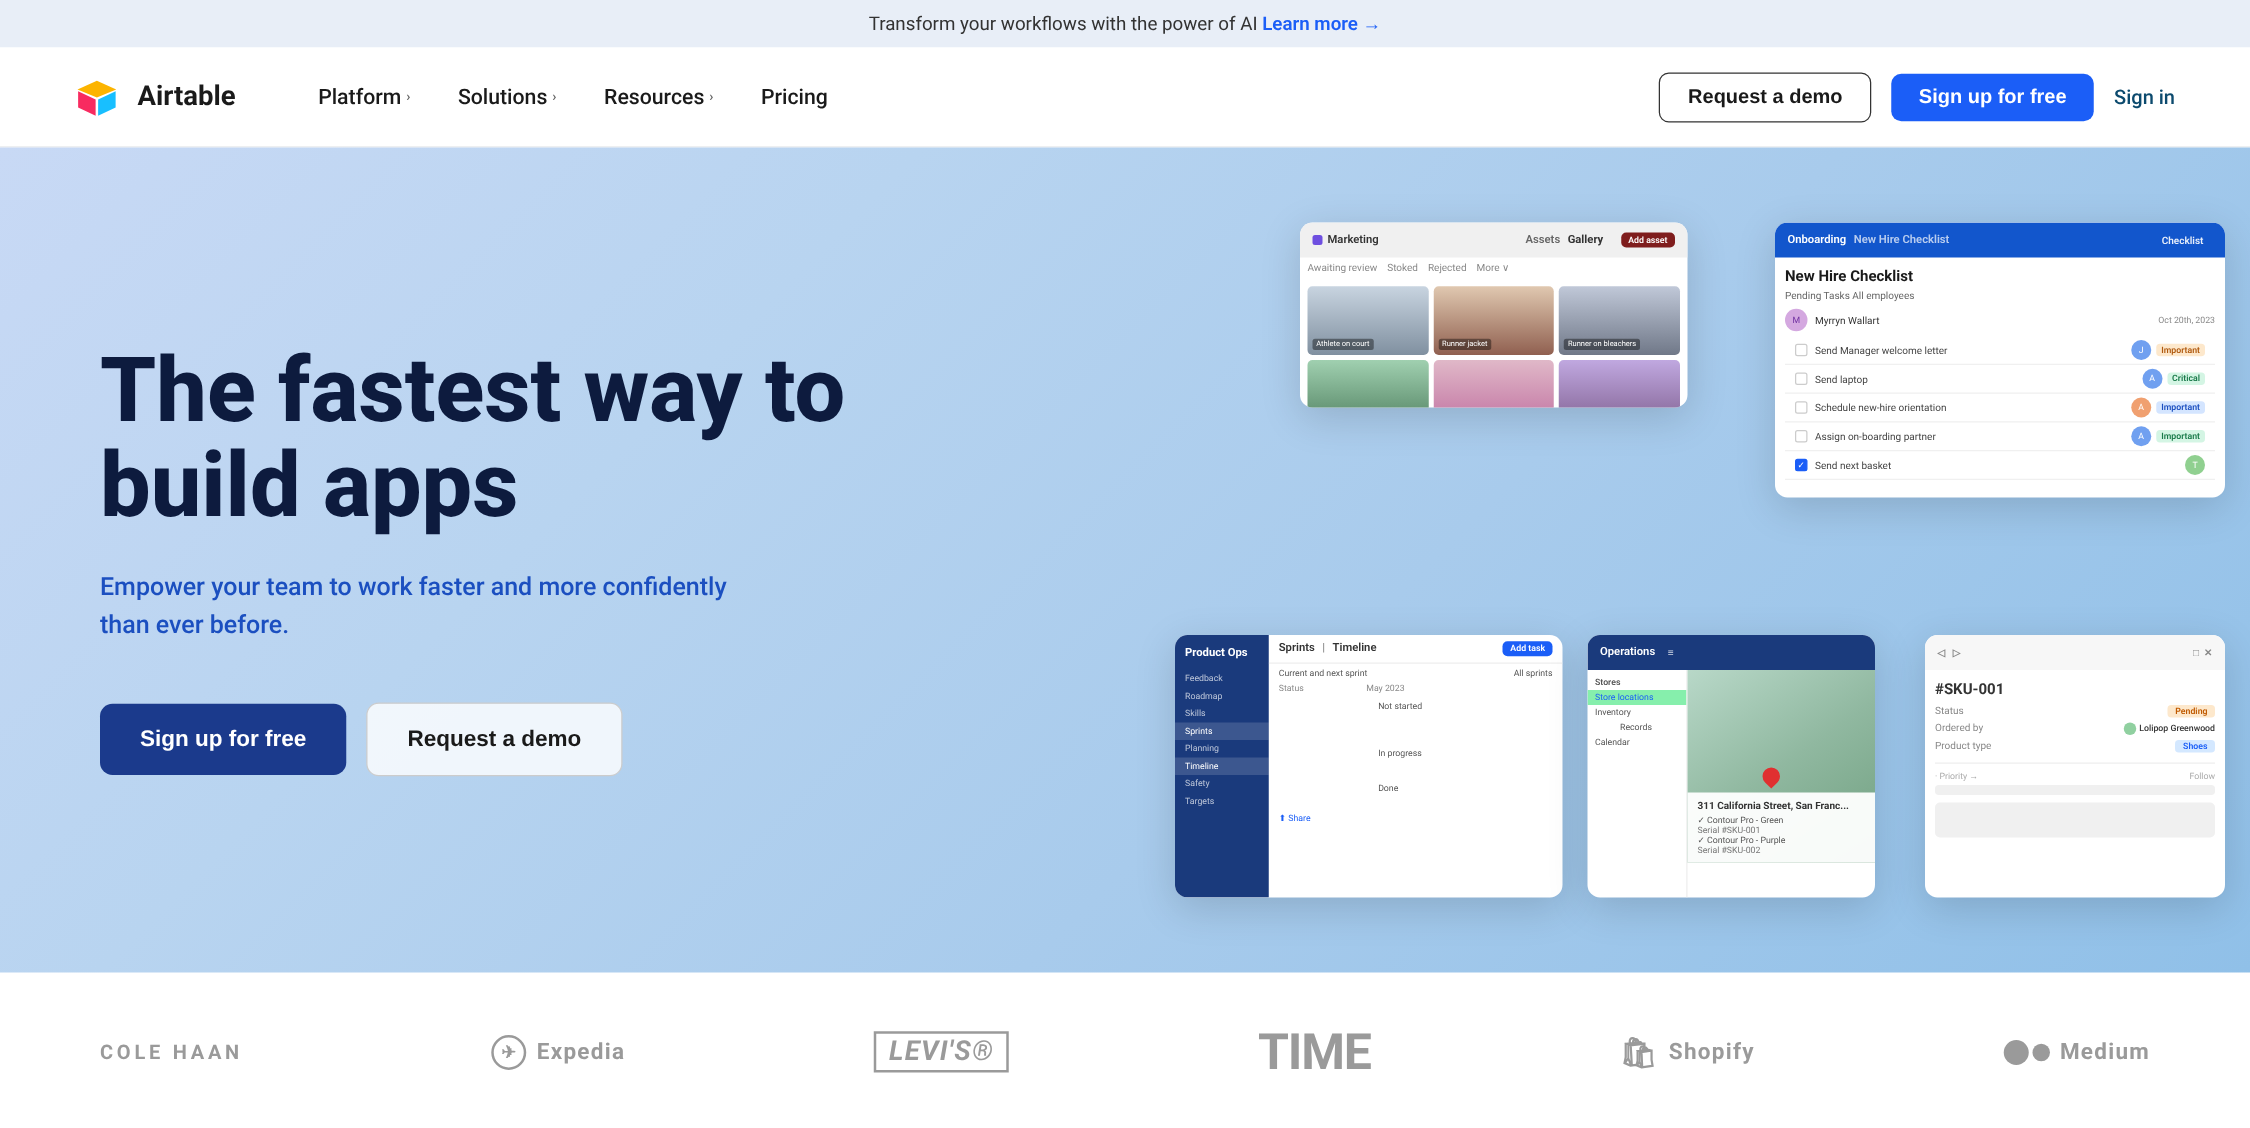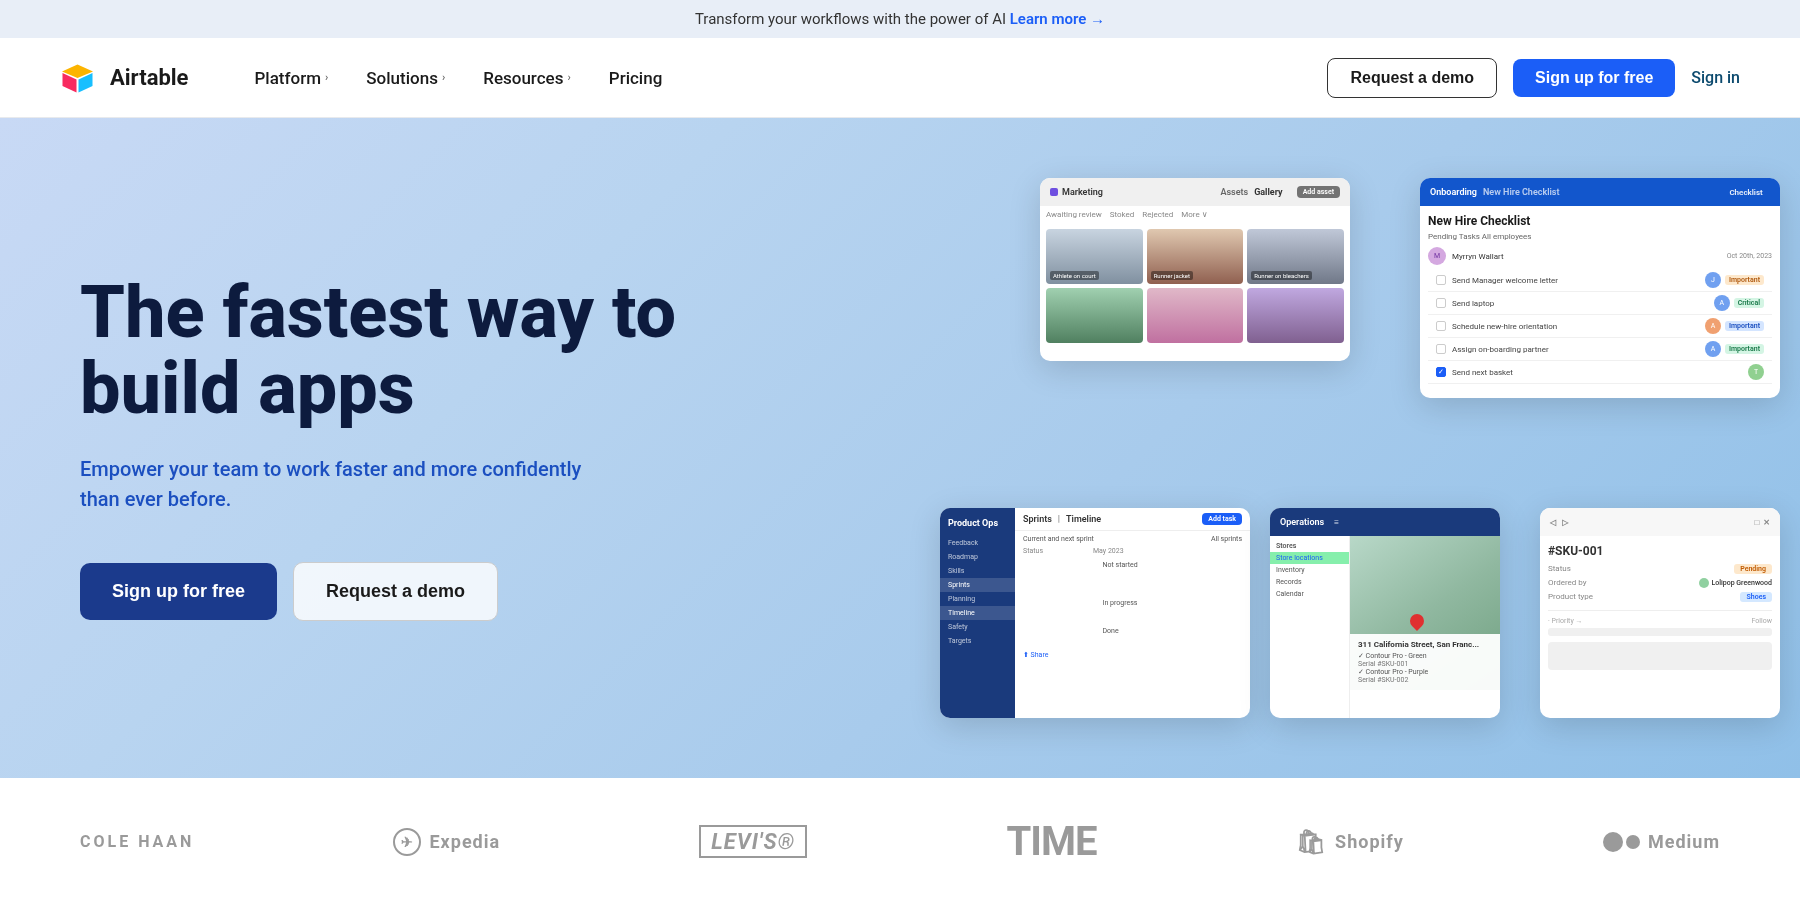--- a/index.html
+++ b/index.html
@@ -170,21 +170,21 @@
       border-radius: 10px;
       box-shadow: 0 8px 32px rgba(0,0,0,0.15);
       overflow: hidden;
     }
 
     
     .card-marketing {
       top: 0;
       left: 100px;
       width: 310px;
-      height: 183px;
+      height: 148px;
     }
     
     .card-onboarding {
       top: 0;
       right: 20px;
       width: 360px;
       height: 220px;
     }
     
     .card-product {
@@ -483,21 +483,21 @@
     <div class="screenshot-card card-marketing">
       <div class="card-header">
         <div style="display:flex;gap:4px;align-items:center;">
           <div style="width:8px;height:8px;background:#6e4fe0;border-radius:2px;"></div>
           <span style="font-size:9px;font-weight:600;">Marketing</span>
         </div>
         <div style="margin-left:auto;display:flex;gap:6px;font-size:9px;color:#666;">
           <span>Assets</span>
           <span style="font-weight:700;color:#333;">Gallery</span>
         </div>
-        <div style="margin-left:8px;background:#737373;color:#fff;font-size:7px;padding:2px 6px;border-radius:4px;">Add asset</div>
+        <div style="margin-left:8px;background:#7f1d1d;color:#fff;font-size:7px;padding:2px 6px;border-radius:4px;">Add asset</div>
       </div>
       <div style="padding:4px 6px;font-size:8px;color:#888;display:flex;gap:8px;">
         <span>Awaiting review</span>
         <span>Stoked</span>
         <span>Rejected</span>
         <span>More ∨</span>
       </div>
       <div class="gallery-grid">
         <div class="gallery-item athlete">
           <span style="background:rgba(0,0,0,0.4);color:#fff;padding:1px 3px;border-radius:2px;font-size:6px;">Athlete on court</span>
@@ -655,21 +655,21 @@
       <div class="card-header card-header-darkblue">
         <span style="font-size:9px;">Operations</span>
         <span style="font-size:8px;opacity:0.8;margin-left:4px;">≡</span>
       </div>
 
       <div style="display:flex;height:calc(100% - 28px);">
         <div style="width:80px;padding:4px 0;border-right:1px solid #eee;">
           <div style="padding:2px 6px;font-size:7px;color:#555;font-weight:600;">Stores</div>
           <div style="padding:2px 6px;font-size:7px;color:#1b5ef7;background:#86efac;">Store locations</div>
           <div style="padding:2px 6px;font-size:7px;color:#555;">Inventory</div>
-          <div style="padding:2px 6px;font-size:7px;color:#555;">Records</div>
+          <div style="padding:2px 6px;font-size:7px;color:#555;margin-left:20px;">Records</div>
           <div style="padding:2px 6px;font-size:7px;color:#555;">Calendar</div>
         </div>
         <div style="flex:1;position:relative;">
           <div class="map-body">
             <div class="map-pin"></div>
             <div class="map-address">
               <div style="font-weight:700;font-size:8px;">311 California Street, San Franc...</div>
               <div style="margin-top:3px;">
                 <div style="font-size:7px;color:#555;">✓ Contour Pro - Green</div>
                 <div style="font-size:7px;color:#777;">Serial #SKU-001</div>

